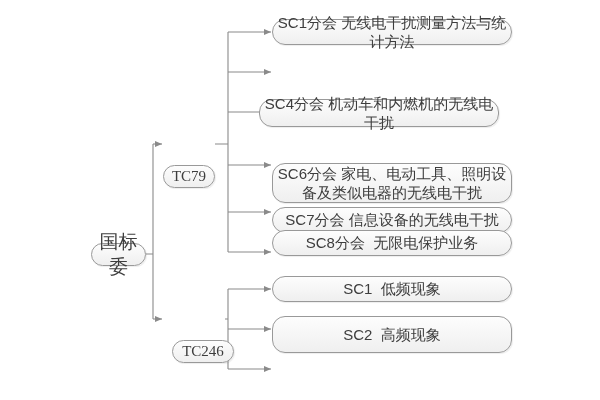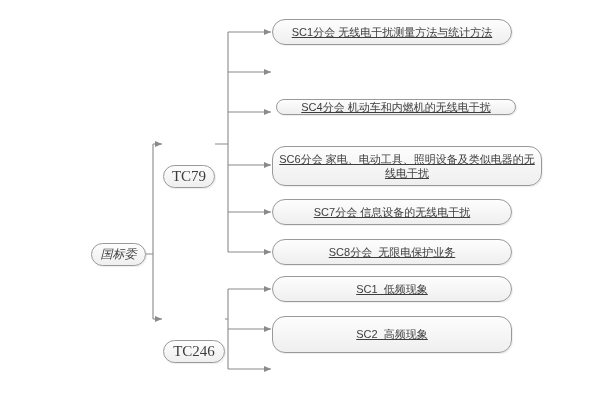--- a/index.html
+++ b/index.html
@@ -45,36 +45,34 @@
     display: flex;
     align-items: center;
     justify-content: center;
     text-align: center;
     box-shadow: 1px 1px 1px rgba(0,0,0,0.07);
     white-space: pre-wrap;
     line-height: 1.3;
   }
   .node.sc {
     font-family: "Liberation Sans", sans-serif;
-    font-size: 11px;
+    font-size: 15px;
     border-radius: 13px;
     padding: 0 4px;
-    text-decoration: underline;
   }
   .node.tc {
     font-family: "Liberation Serif", serif;
     font-size: 15px;
     border-radius: 12px;
     margin-top: 32px;
   }
   .node.root {
     font-family: "Liberation Serif", serif;
-    font-size: 12px;
+    font-size: 19px;
     border-radius: 12px;
-    font-style: italic;
   }
 </style>
 </head>
 <body>
 
 <div class="canvas">
 
   <svg class="connector" width="600" height="400" viewBox="0 0 600 400">
     <defs>
       <marker id="arw" markerUnits="userSpaceOnUse" markerWidth="8" markerHeight="8" refX="7" refY="3" orient="auto">
@@ -99,24 +97,24 @@
     <path class="wire" d="M225 319 H228 M228 289 V369"></path>
 
     <path class="wire" d="M228 289 H271" marker-end="url(#arw)"></path>
     <path class="wire" d="M228 329 H271" marker-end="url(#arw)"></path>
     <path class="wire" d="M228 369 H271" marker-end="url(#arw)"></path>
   </svg>
 
   <div class="node root" style="left:91px; top:243px; width:55px; height:23px;">国标委</div>
 
   <div class="node tc" style="left:163px; top:133px; width:52px; height:23px;">TC79</div>
-  <div class="node tc" style="left:163px; top:308px; width:62px; height:23px;">TC246</div>
+  <div class="node tc" style="left:172px; top:308px; width:62px; height:23px;">TC246</div>
 
   <div class="node sc" style="left:272px; top:19px;  width:240px; height:26px;">SC1分会 无线电干扰测量方法与统计方法</div>
-  <div class="node sc" style="left:276px; top:99px;  width:240px; height:16px;">SC4分会 机动车和内燃机的无线电干扰</div>
-  <div class="node sc" style="left:272px; top:146px; width:270px; height:40px;">SC6分会 家电、电动工具、照明设备及类似电器的无线电干扰</div>
-  <div class="node sc" style="left:272px; top:199px; width:240px; height:26px;">SC7分会 信息设备的无线电干扰</div>
-  <div class="node sc" style="left:272px; top:239px; width:240px; height:26px;text-align:center;">SC8分会  无限电保护业务</div>
+  <div class="node sc" style="left:259px; top:99px;  width:240px; height:28px;">SC4分会 机动车和内燃机的无线电干扰</div>
+  <div class="node sc" style="left:272px; top:163px; width:240px; height:40px;">SC6分会 家电、电动工具、照明设备及类似电器的无线电干扰</div>
+  <div class="node sc" style="left:272px; top:207px; width:240px; height:26px;">SC7分会 信息设备的无线电干扰</div>
+  <div class="node sc" style="left:272px; top:230px; width:240px; height:26px;text-align:center;">SC8分会  无限电保护业务</div>
 
   <div class="node sc" style="left:272px; top:276px; width:240px; height:26px;">SC1  低频现象</div>
   <div class="node sc" style="left:272px; top:316px; width:240px; height:37px;">SC2  高频现象</div>
 
 </div>
 
 </body></html>

